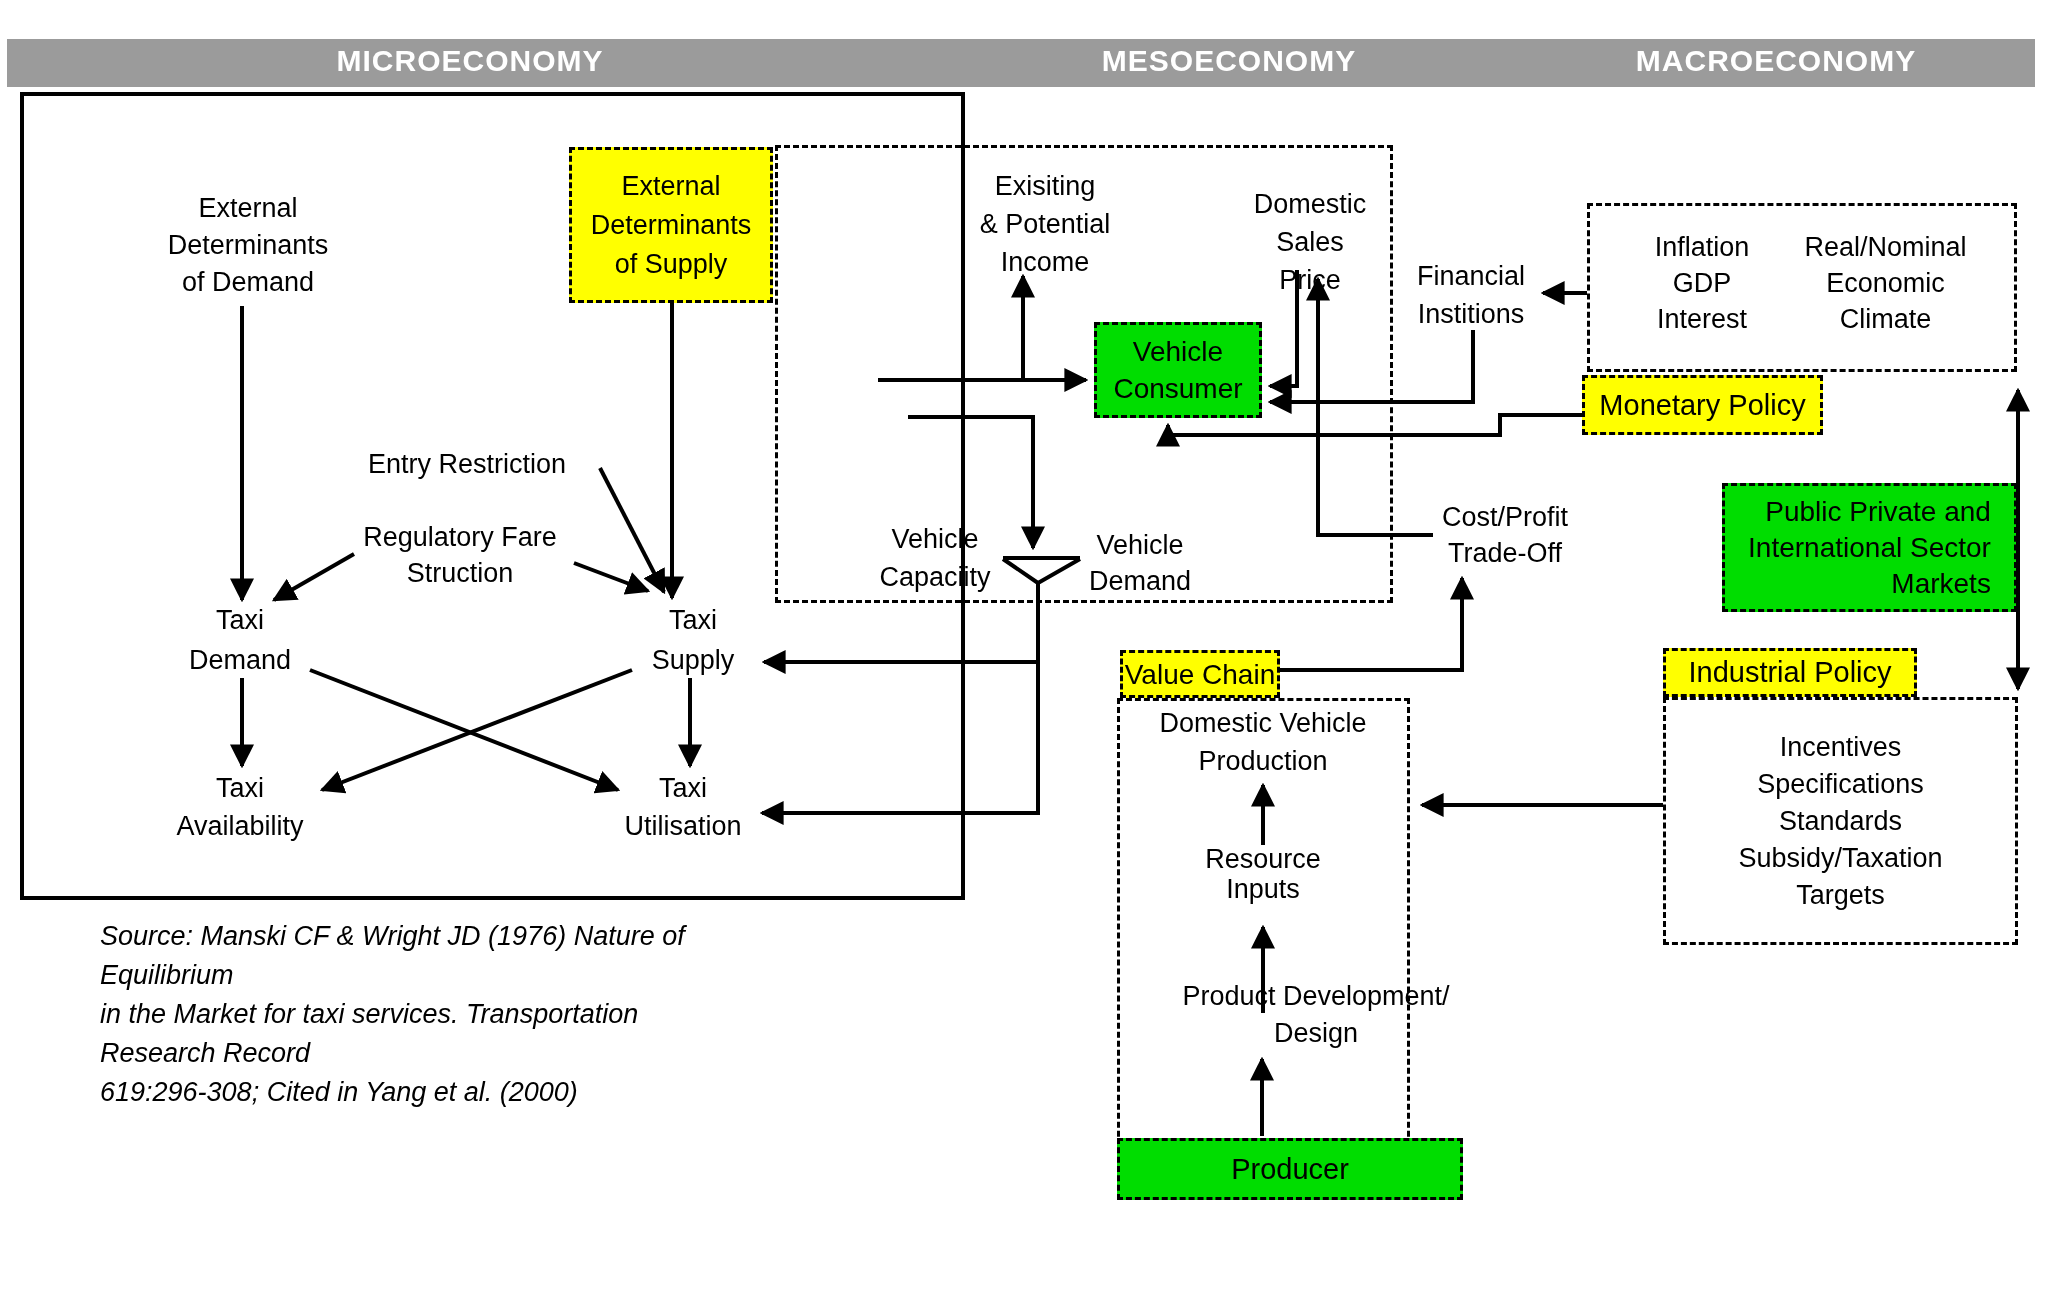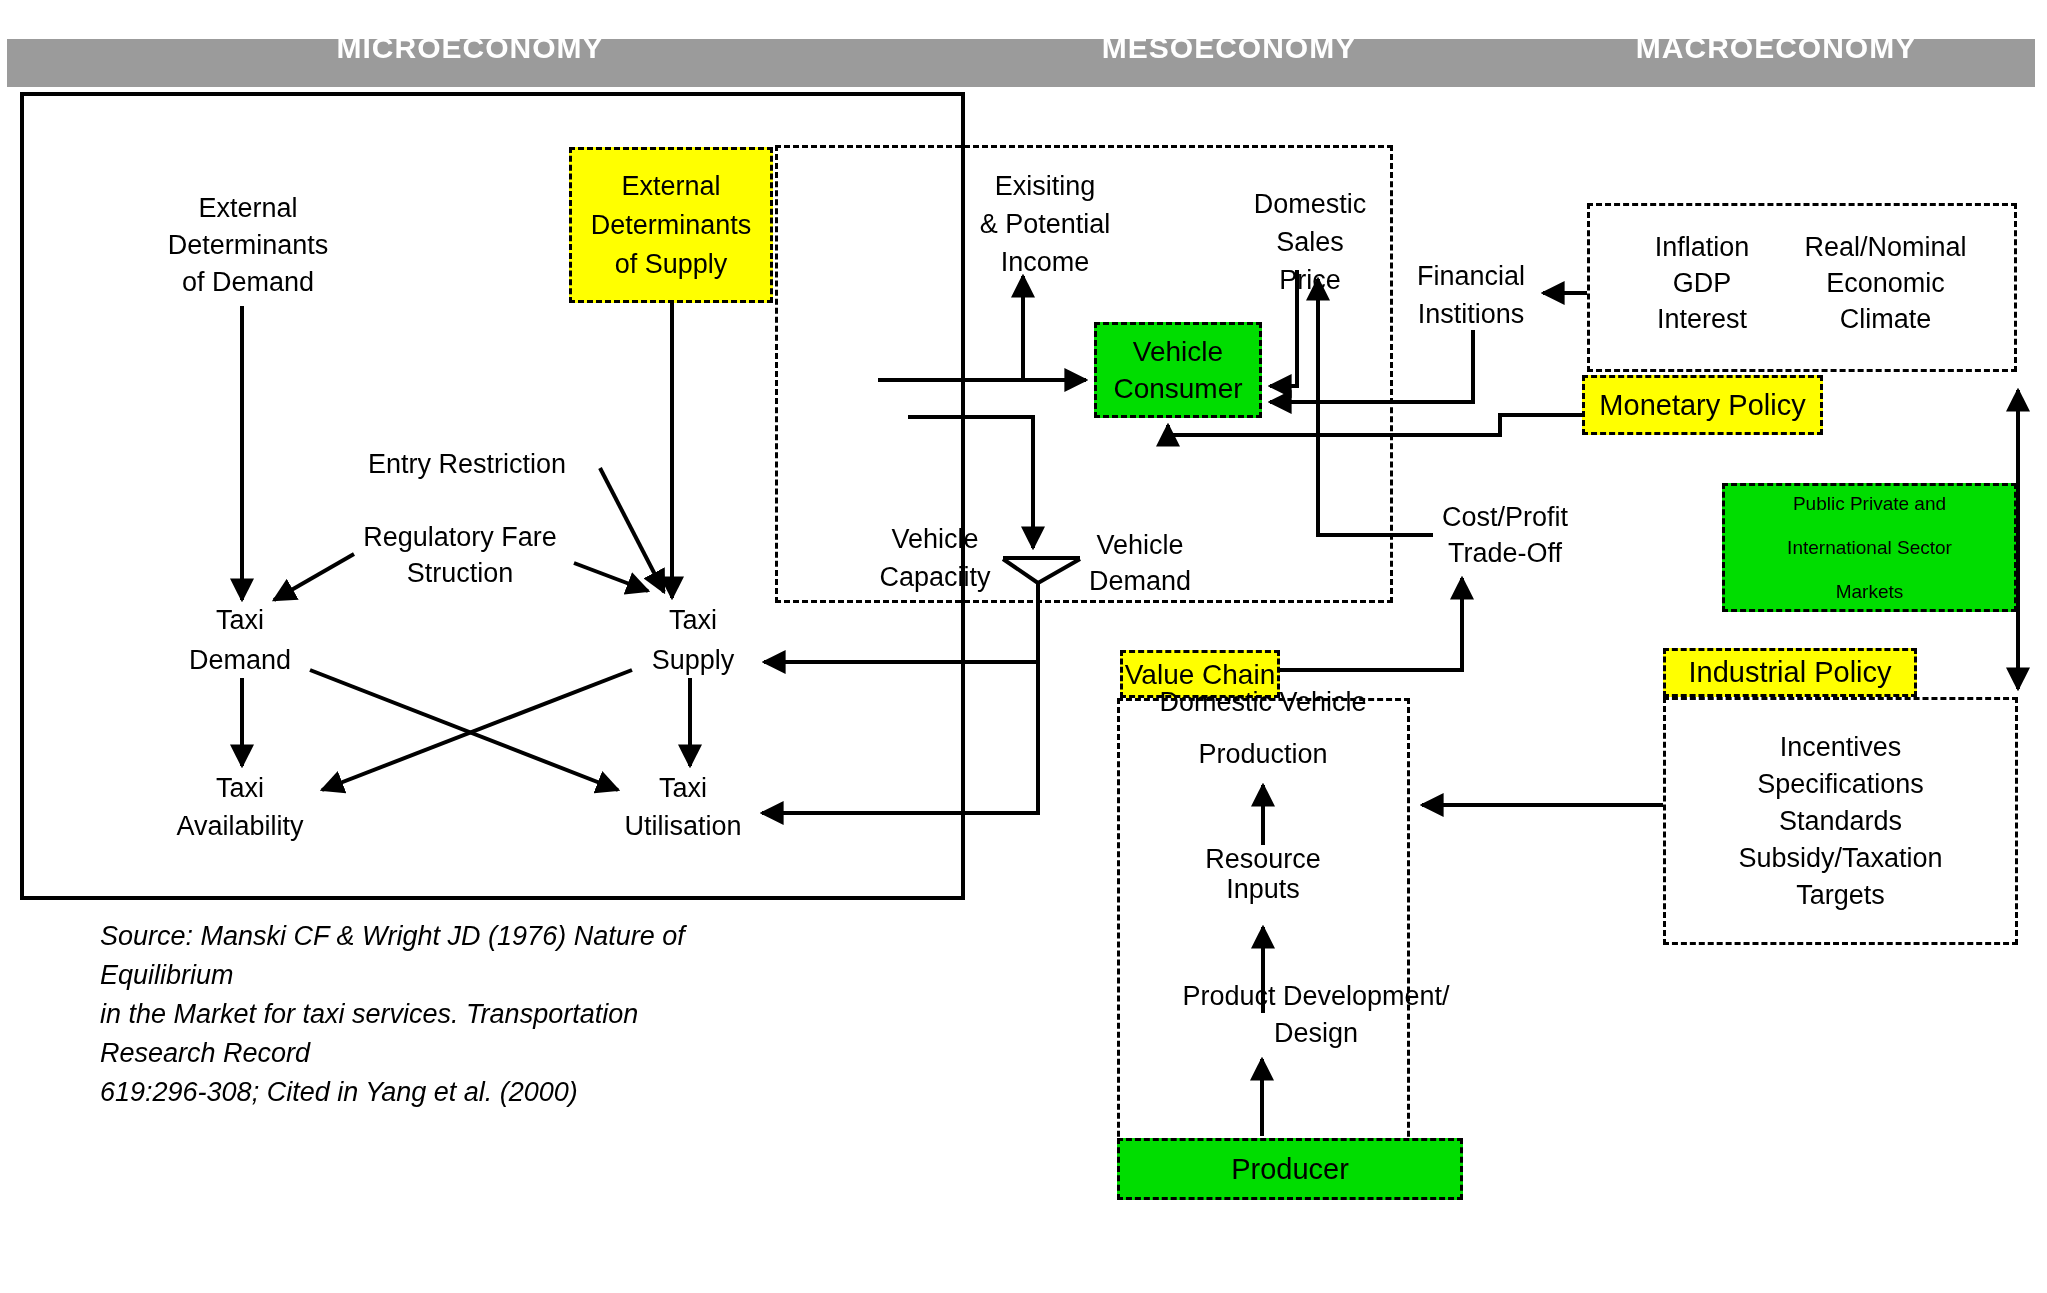--- a/index.html
+++ b/index.html
@@ -3,21 +3,21 @@
 <meta charset="utf-8">
 <style>
   html,body{margin:0;padding:0;background:#ffffff;}
   #stage{
     position:relative;width:2047px;height:1293px;background:#ffffff;
     font-family:"Liberation Sans", sans-serif;color:#000;overflow:hidden;
   }
   .abs{position:absolute;}
   .banner{background:#9b9b9b;}
   .banner-label{
-    position:absolute;top:31px;width:520px;text-align:center;
+    position:absolute;top:44px;width:520px;text-align:center;
     font-size:30px;font-weight:bold;color:#ffffff;letter-spacing:1px;
   }
   .box{position:absolute;box-sizing:border-box;}
   .solid{border:4px solid #000;}
   .dash{border:3px dashed #000;}
   .yellow{background:#ffff00;}
   .green{background:#00dd00;}
   .cbox{display:flex;align-items:center;justify-content:center;text-align:center;}
   .label{
     position:absolute;text-align:center;white-space:pre-line;
@@ -89,40 +89,40 @@
   <div class="label" style="left:1612px;top:229px;width:180px;line-height:36px;">Inflation
 GDP
 Interest</div>
   <div class="label" style="left:1788px;top:229px;width:195px;line-height:36px;">Real/Nominal
 Economic
 Climate</div>
   <div class="box dash yellow cbox" style="left: 1582px; top: 375px; width: 241px; height: 60px; background: rgb(255, 255, 0);">
     <span class="boxtext" style="font-size:29px;">Monetary Policy</span>
   </div>
   <div class="box dash green cbox" style="left: 1722px; top: 483px; width: 295px; height: 129px; background: rgb(0, 221, 0);">
-    <span class="boxtext" style="font-size:19px;line-height:44px;">Public Private and
+    <span class="boxtext" style="font-size:28px;line-height:36px;text-align:right;">Public Private and
 International Sector
 Markets</span>
   </div>
   <div class="box dash yellow cbox" style="left: 1663px; top: 648px; width: 254px; height: 49px; background: rgb(255, 255, 0);">
     <span class="boxtext" style="font-size:29px;">Industrial  Policy</span>
   </div>
   <div class="box dash cbox" style="left:1663px;top:697px;width:355px;height:248px;">
     <span class="boxtext" style="font-size:27px;">Incentives
 Specifications
 Standards
 Subsidy/Taxation
 Targets</span>
   </div>
 
   <div class="box dash" style="left:1117px;top:698px;width:293px;height:502px;"></div>
   <div class="box dash yellow cbox" style="left: 1120px; top: 650px; width: 160px; height: 48px; background: rgb(255, 255, 0);">
     <span class="boxtext">Value Chain</span>
   </div>
-  <div class="label" style="left:1128px;top:676px;width:270px;line-height:52px;">Domestic Vehicle
+  <div class="label" style="left:1128px;top:704px;width:270px;line-height:38px;">Domestic Vehicle
 Production</div>
   <div class="label" style="left:1163px;top:844px;width:200px;line-height:30px;">Resource
 Inputs</div>
   <div class="label" style="left:1166px;top:978px;width:300px;text-align:center;">Product Development/
 Design</div>
   <div class="box dash green cbox" style="left: 1117px; top: 1138px; width: 346px; height: 62px; background: rgb(0, 221, 0);">
     <span class="boxtext" style="font-size:29px;">Producer</span>
   </div>
 
   <svg class="wires" width="2047" height="1293" viewBox="0 0 2047 1293">

